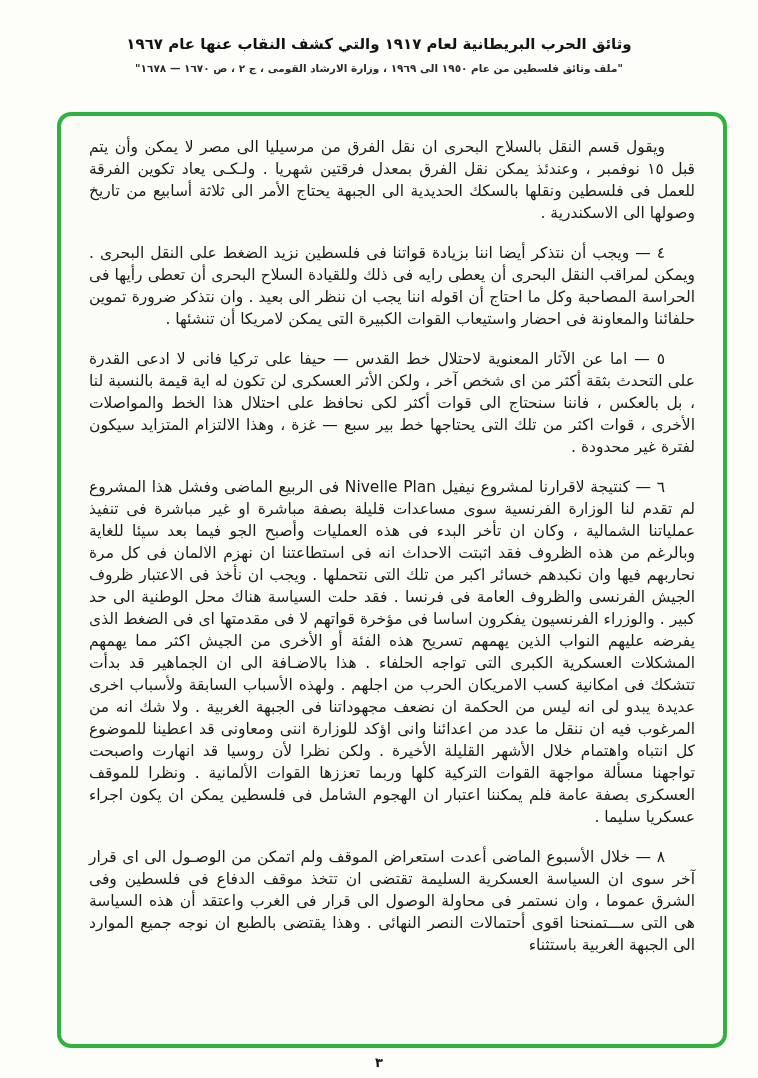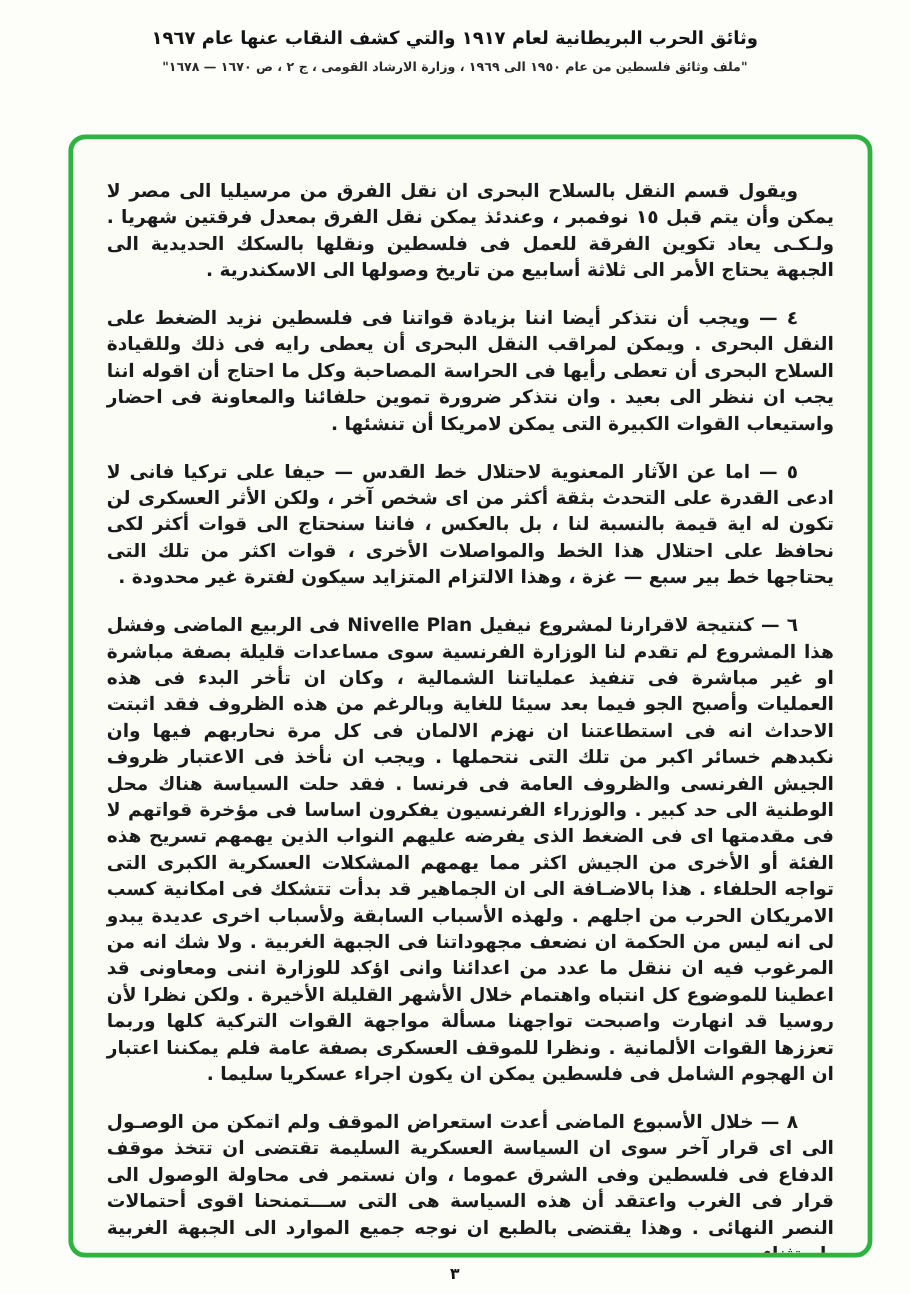--- a/index.html
+++ b/index.html
@@ -23,20 +23,21 @@
     direction: rtl;
     text-align: center;
     padding-top: 20px;
     color: #141414;
   }
   .doc-header .h-line1,
   .doc-header .h-line2 {
     font-size: 15px;
     font-weight: bold;
     line-height: 24px;
+    margin-top: 12px;
   }
   .doc-header .h-line3 {
     margin-top: 6px;
     font-size: 10.5px;
     font-weight: bold;
     color: #2a2a2a;
     letter-spacing: 0.2px;
   }
   .content-box {
     position: absolute;
@@ -52,23 +53,22 @@
     overflow: hidden;
   }
   .body-text {
     direction: rtl;
     text-align: justify;
     color: #1b1b1b;
     font-size: 15.5px;
     line-height: 22px;
   }
   .body-text p {
-    margin: 12px 0 18px 0;
+    margin: 0 0 18px 0;
     text-indent: 30px;
-    font-weight: bold;
   }
   .page-number {
     position: absolute;
     bottom: 8px;
     left: 0;
     width: 100%;
     text-align: center;
     font-size: 13px;
     font-weight: bold;
     color: #141414;

